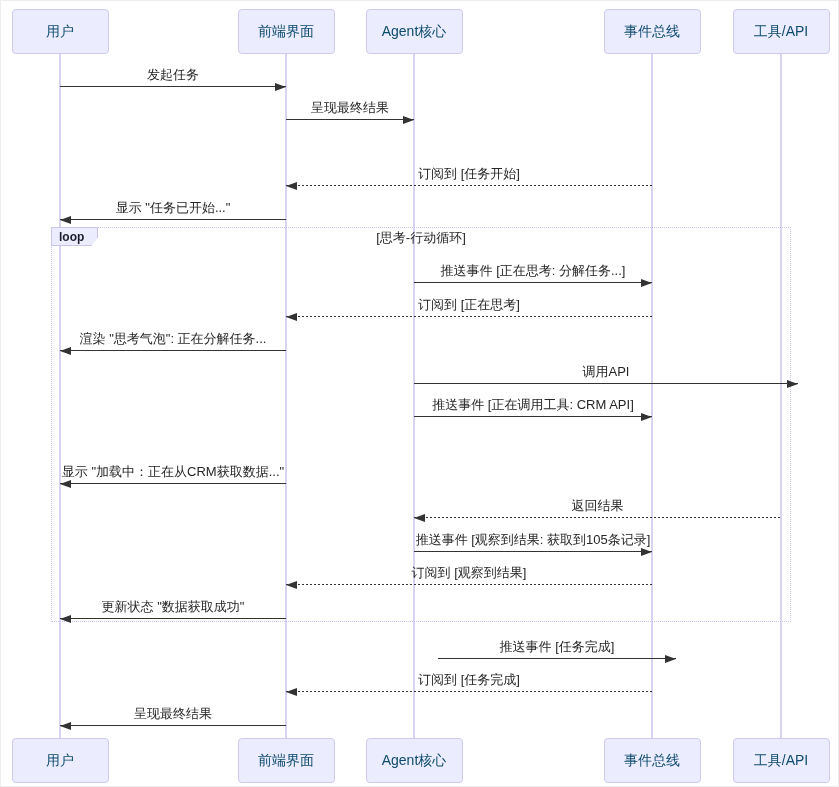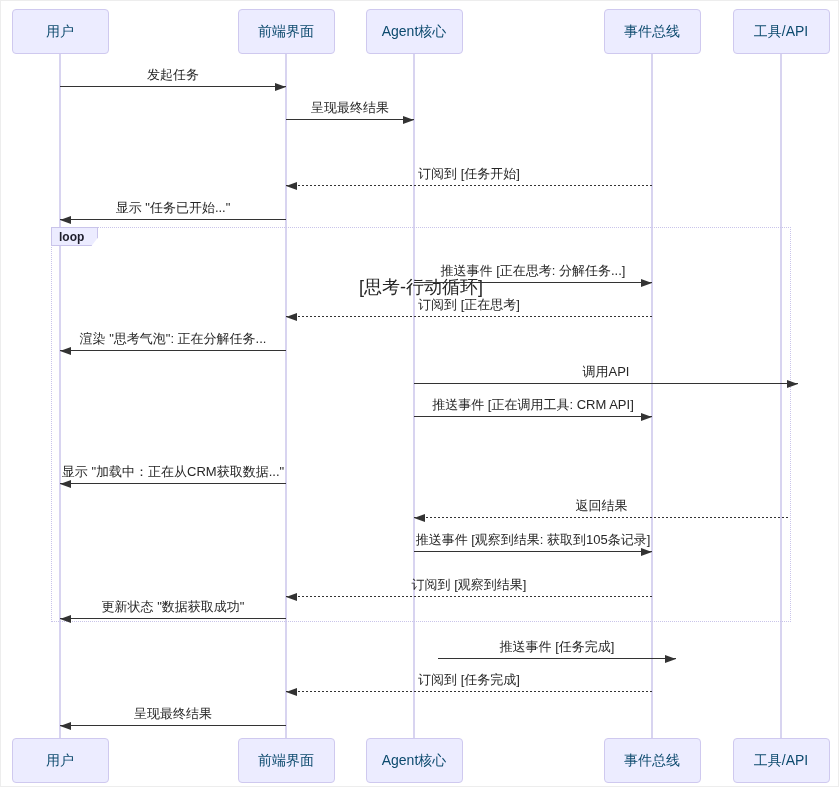--- a/index.html
+++ b/index.html
@@ -25,22 +25,22 @@
     position:absolute; box-sizing:border-box;
     border:1.5px dotted var(--loop-border);
   }
   .loop-tag{
     position:absolute; box-sizing:border-box; width:47px; height:19px;
     background:var(--actor-fill); border:1px solid var(--loop-border);
     clip-path:polygon(0 0,100% 0,100% 55%,86% 100%,0 100%);
     font-size:12px; font-weight:600; color:#1d1d2b; line-height:18px; padding-left:7px;
   }
   .loop-title{
-    position:absolute; text-align:center; font-size:18px; color:var(--text);
-    white-space:nowrap; font-weight:500;margin-top:46px;
+    position:absolute; text-align:center; font-size:13px; color:var(--text);
+    white-space:nowrap; font-weight:500;
   }
   .msg{position:absolute; height:20px;}
   .msg-line{position:absolute; left:0; right:0; bottom:0; height:1.5px;}
   .msg-line.solid{background:var(--arrow);}
   .msg-line.dotted{background:repeating-linear-gradient(90deg,var(--arrow) 0 2px,transparent 2px 4px);}
   .msg-label{
     position:absolute; bottom:3px; left:50%; transform:translateX(-50%);
     white-space:nowrap; font-size:13px; color:var(--text);
   }
   .arrowhead{position:absolute; width:0; height:0; bottom:-3.5px;
@@ -133,31 +133,31 @@
     <div class="msg" style="left: 413px; top: 396px; width: 238px;">
       <div class="msg-label">推送事件 [正在调用工具: CRM API]</div>
       <div class="msg-line solid"></div>
       <div class="arrowhead right"></div>
     </div>
     <div class="msg" style="left: 59px; top: 463px; width: 226px;">
       <div class="msg-label">显示 "加载中：正在从CRM获取数据..."</div>
       <div class="msg-line solid"></div>
       <div class="arrowhead left"></div>
     </div>
-    <div class="msg" style="left: 413px; top: 497px; width: 367px; padding-left: 8px;">
+    <div class="msg" style="left: 413px; top: 497px; width: 367px;">
       <div class="msg-label">返回结果</div>
       <div class="msg-line dotted"></div>
       <div class="arrowhead left"></div>
     </div>
     <div class="msg" style="left: 413px; top: 531px; width: 238px;">
       <div class="msg-label">推送事件 [观察到结果: 获取到105条记录]</div>
       <div class="msg-line solid"></div>
       <div class="arrowhead right"></div>
     </div>
-    <div class="msg" style="left: 285px; top: 564px; width: 366px; margin-top: 12px;">
+    <div class="msg" style="left: 285px; top: 564px; width: 366px;">
       <div class="msg-label">订阅到 [观察到结果]</div>
       <div class="msg-line dotted"></div>
       <div class="arrowhead left"></div>
     </div>
     <div class="msg" style="left: 59px; top: 598px; width: 226px;">
       <div class="msg-label">更新状态 "数据获取成功"</div>
       <div class="msg-line solid"></div>
       <div class="arrowhead left"></div>
     </div>
     <div class="msg" style="left: 413px; top: 638px; width: 238px; margin-left: 24px;">

